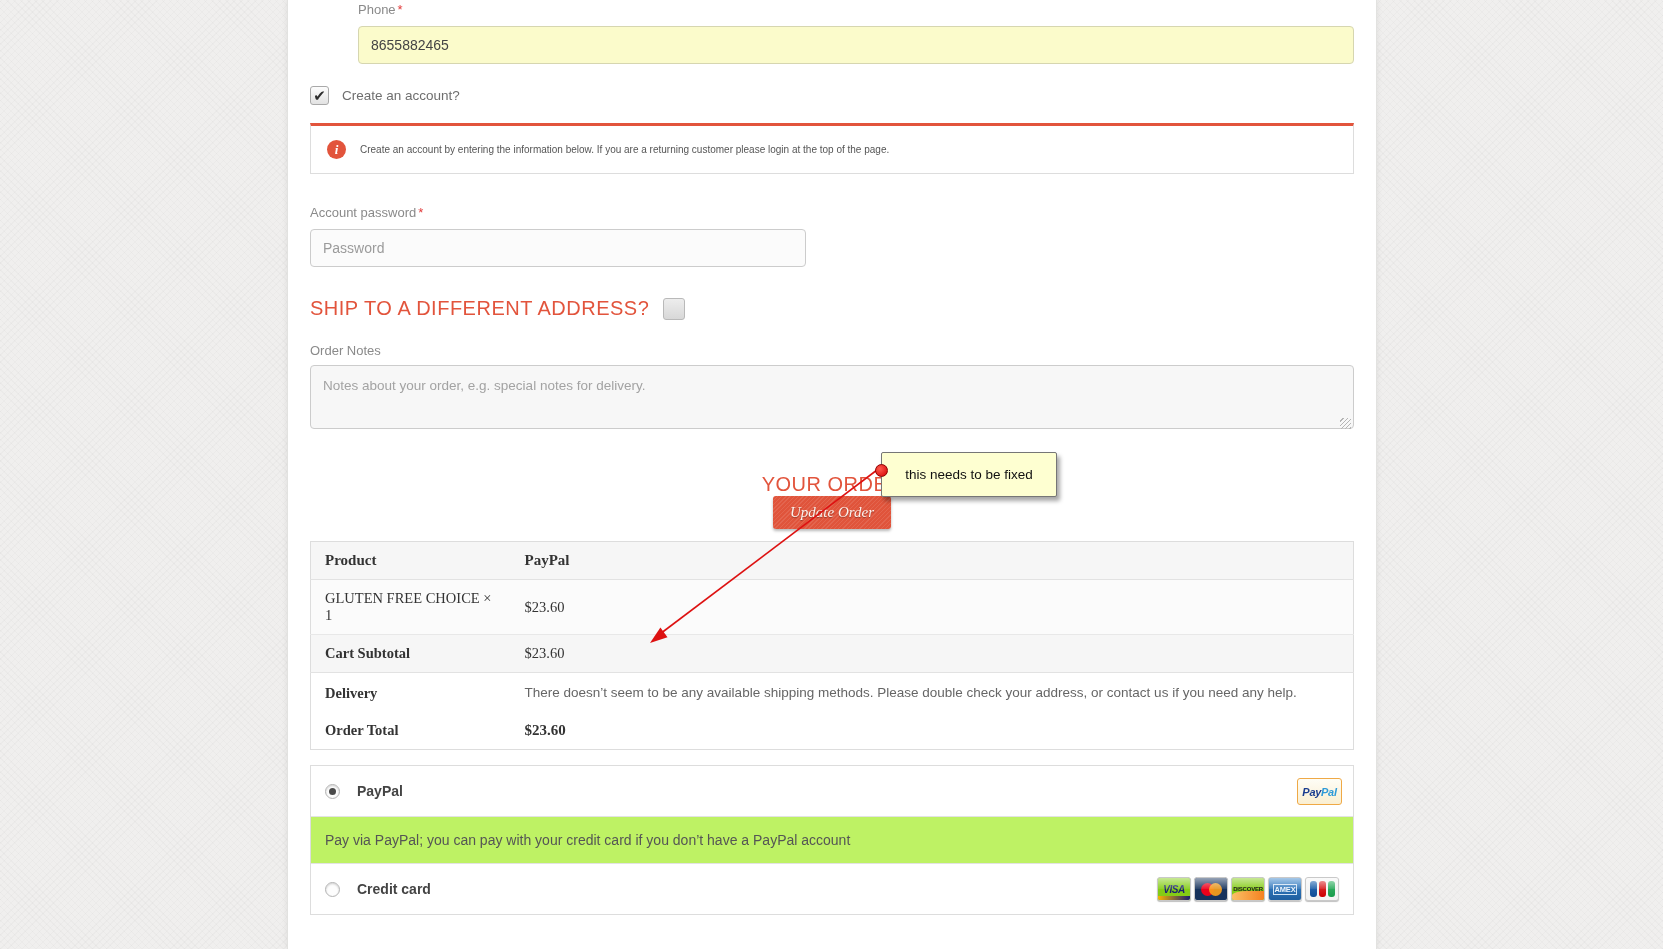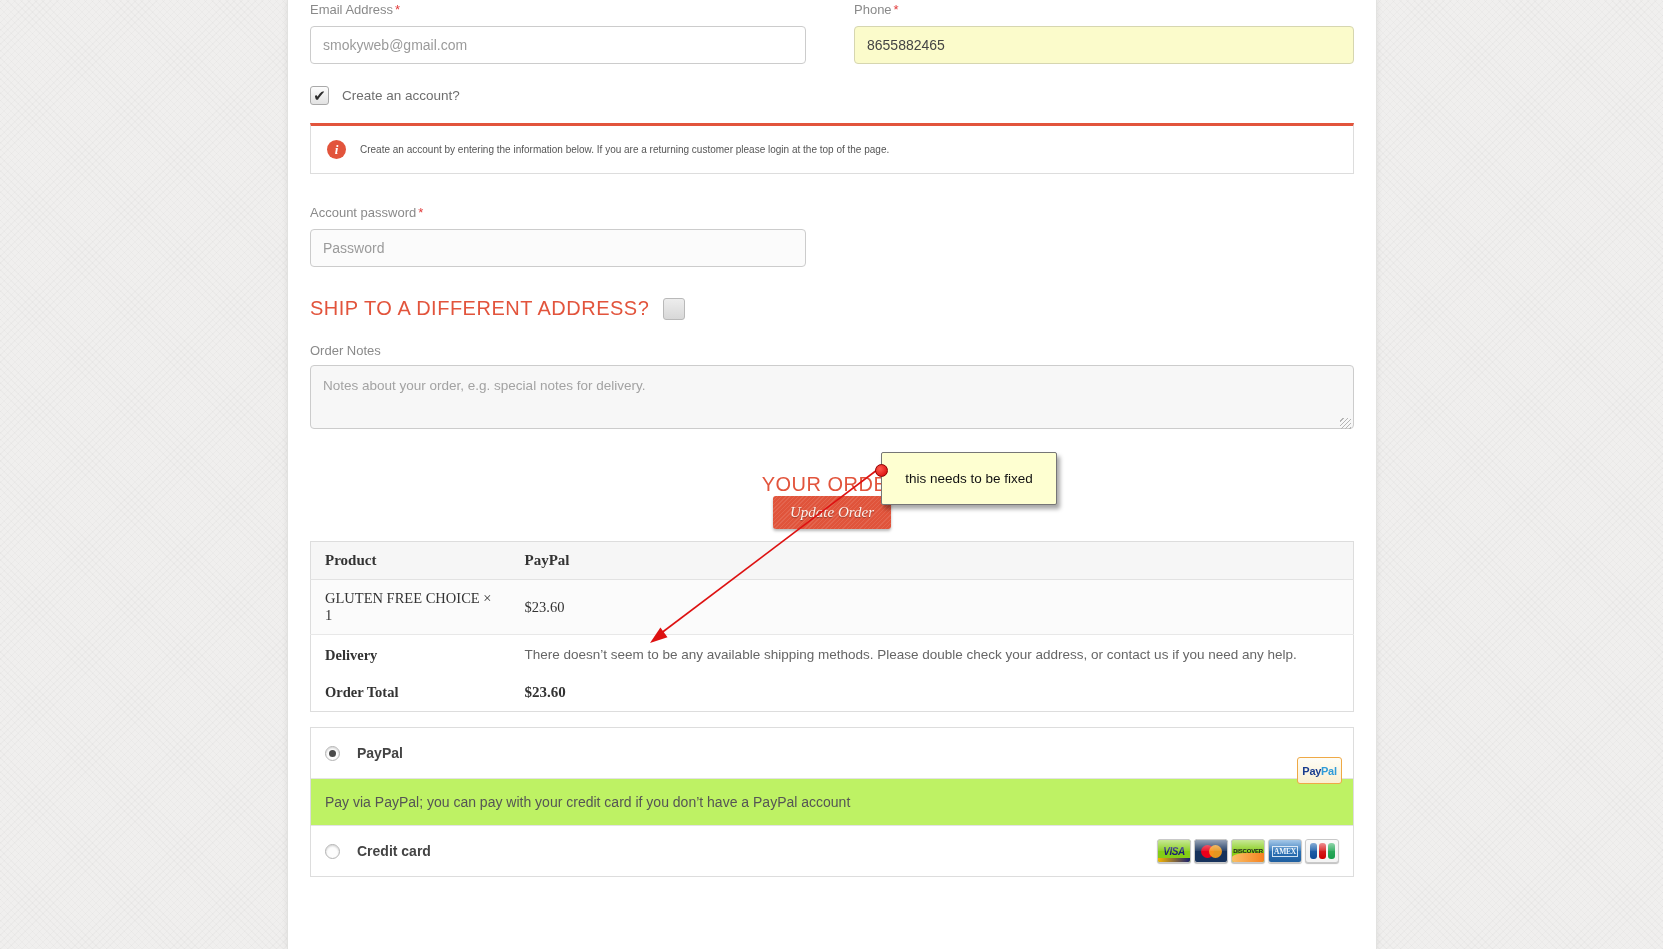--- a/index.html
+++ b/index.html
@@ -96,24 +96,24 @@
   .payment-box{ margin-top:15px; border:1px solid #ddd; }
   .pay-row{ display:flex; align-items:center; padding:16px 14px; position:relative; height:50px;}
   .radio{
     width:15px; height:15px; border:1px solid #b3b3b3; border-radius:50%;
     background:#fdfdfd; display:inline-flex; align-items:center; justify-content:center;
     box-shadow:inset 0 1px 2px rgba(0,0,0,0.18); cursor:pointer; flex:0 0 auto;
   }
   .radio.checked::after{ content:""; width:7px; height:7px; border-radius:50%; background:#4a4a4a; }
   .pay-label{ font-size:14px; font-weight:bold; color:#444; margin-left:17px; }
   .paypal-badge{
-    position:absolute; right:11px; top:29px; width:45px; height:27px;
+    position:absolute; right:11px; top:12px; width:45px; height:27px;
     background:linear-gradient(#fefdf6,#faefd2); border:1px solid #efa946; border-radius:3px;
     display:flex; align-items:center; justify-content:center;
-    font-weight:bold; font-size:11px; letter-spacing:-0.3px;
+    font-style:italic; font-weight:bold; font-size:11px; letter-spacing:-0.3px;
   }
   .paypal-badge .pp1{ color:#1a3d8f; } .paypal-badge .pp2{ color:#2f9bd8; }
   .pay-desc{
     background:#bef264; border-top:1px solid #e3e3e3; border-bottom:1px solid #e3e3e3;
     padding:16px 14px; font-size:14px; color:#555; height:48px; display:flex; align-items:center;
   }
   .card-icons{ position:absolute; right:14px; top:13px; display:flex; gap:3px; }
   .card{
     width:34px; height:24px; border-radius:3px; border:1px solid #c9c9c9; overflow:hidden;
     position:relative; box-shadow:0 1px 1px rgba(0,0,0,0.25); background:#84cc16; flex:0 0 auto;
@@ -124,53 +124,49 @@
   .card-visa .v-txt{ color:#1a1f71; font-weight:bold; font-style:italic; font-size:10px; letter-spacing:-0.5px;}
   .card-visa .v-bar{ position:absolute; bottom:0; left:0; right:0; height:4px;
     background:linear-gradient(90deg,#f7b600,#1a1f71); }
   .card-mc{ background:#16325c; display:flex; align-items:center; justify-content:center; }
   .card-mc .c1{ width:13px; height:13px; border-radius:50%; background:#eb001b; margin-right:-5px; }
   .card-mc .c2{ width:13px; height:13px; border-radius:50%; background:#f79e1b; opacity:0.92; }
   .card-disc{ display:flex; align-items:center; justify-content:center; }
   .card-disc .d-txt{ font-size:6px; font-weight:bold; color:#1b1b1b; letter-spacing:-0.2px; z-index:1;}
   .card-disc .d-swoosh{ position:absolute; bottom:0; left:0; right:0; height:9px;
     background:linear-gradient(90deg,#fbbf67,#f58220); border-radius:50% 0 0 0; }
-  .card-amex{ background:linear-gradient(#3a85cc,#1f5fa0); display:flex; align-items:center; justify-content:center;font-family:Liberation Serif, serif; }
+  .card-amex{ background:linear-gradient(#3a85cc,#1f5fa0); display:flex; align-items:center; justify-content:center; }
   .card-amex .a-txt{ color:#eaf3fb; font-size:7.5px; font-weight:bold; border:1px solid #cfe2f3; padding:0 1px; letter-spacing:-0.2px;}
   .card-jcb{ background:#f4f4f4; display:flex; align-items:center; justify-content:center; gap:2px; }
   .card-jcb i{ width:7px; height:16px; border-radius:3px; display:block; }
   .card-jcb .j1{ background:linear-gradient(#2c6fb7,#0e4c96); }
   .card-jcb .j2{ background:linear-gradient(#e0393b,#cc0001); }
   .card-jcb .j3{ background:linear-gradient(#3cb56a,#199d4c); }
   .proceed-area{ border-top:1px solid #e3e3e3; padding:12px 14px 14px 13px; }
   .btn-proceed{ width:308px; height:28px; }
   
   .arrow-overlay{ position:absolute; left:0; top:0; width:1663px; height:949px; pointer-events:none; }
   .anno-note{
-    position:absolute; left:881px; top:452px; width:176px; height:53px;
+    position:absolute; left:881px; top:452px; width:176px; height:45px;
     background:#feffd1; border:1px solid #767676; border-radius:2px;
     box-shadow:3px 4px 4px rgba(0,0,0,0.35);
     display:flex; align-items:center; justify-content:center;
     font-size:13.5px; color:#111;
   }
   .anno-dot{
     position:absolute; left:-7px; top:11px; width:13px; height:13px; border-radius:50%;
     background:radial-gradient(circle at 35% 35%, #ff5a4d, #d40000); border:1px solid #8e0000;
   }
 </style>
 </head>
 <body>
 
 <div class="panel">
 
   <div class="fields-row">
-    <div class="col-email">
-      <div class="field-label"><span>Email Address</span><span class="req">*</span></div>
-      <input class="text" type="text" placeholder="smokyweb@gmail.com" style="">
-    </div>
     <div class="col-phone">
       <div class="field-label"><span>Phone</span><span class="req">*</span></div>
       <input class="text autofill" type="text" value="8655882465" style="">
     </div>
   </div>
 
   <div class="chk-row">
     <span class="checkbox checked"></span>
     <span class="chk-label">Create an account?</span>
   </div>
@@ -204,20 +200,24 @@
   <table class="order">
     <thead>
       <tr>
         <th class="col-product">Product</th>
         <th>PayPal</th>
       </tr>
     </thead>
     <tbody>
       <tr class="row-item">
         <td>GLUTEN FREE CHOICE × 1</td>
+        <td>$23.60</td>
+      </tr>
+      <tr class="row-subtotal">
+        <th>Cart Subtotal</th>
         <td>$23.60</td>
       </tr>
       <tr class="row-delivery">
         <th>Delivery</th>
         <td class="delivery-msg">There doesn’t seem to be any available shipping methods. Please double check your address, or contact us if you need any help.</td>
       </tr>
       <tr class="row-total">
         <th>Order Total</th>
         <td>$23.60</td>
       </tr>

